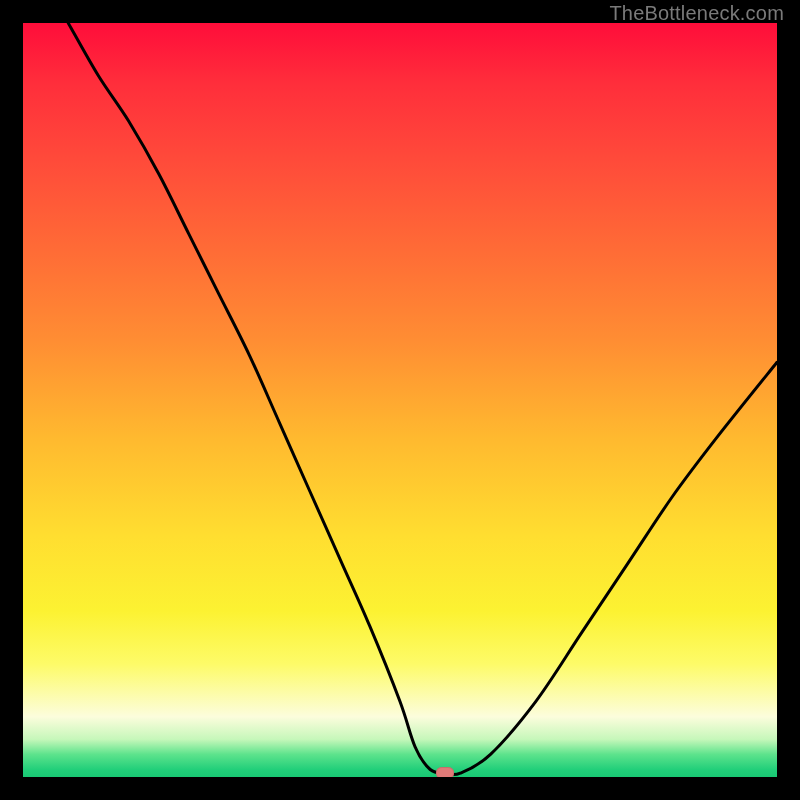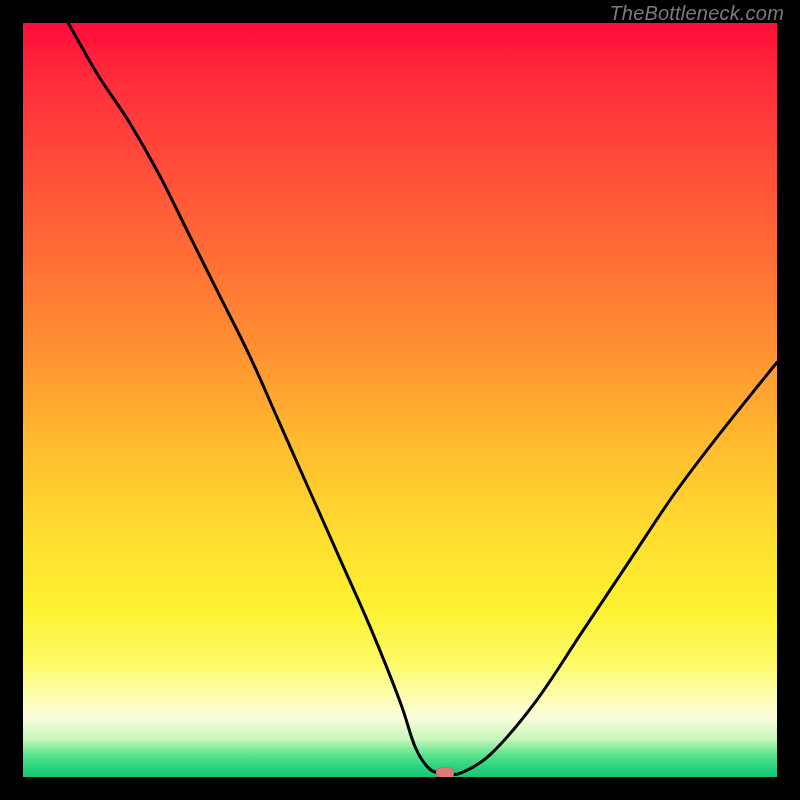--- a/index.html
+++ b/index.html
@@ -61,21 +61,20 @@
     box-shadow: 0 0 0 1px rgba(0,0,0,0.1) inset;
   }
   .watermark {
     position: absolute;
     top: 2px;
     right: 16px;
     color: #7a7a7a;
     font-size: 20px;
     letter-spacing: 0.2px;
     user-select: none;
-    font-style: italic;
   }
 </style>
 </head>
 <body>
 
 <div class="frame">
 
   <div class="plot-area">
     <div class="gradient"></div>
 

